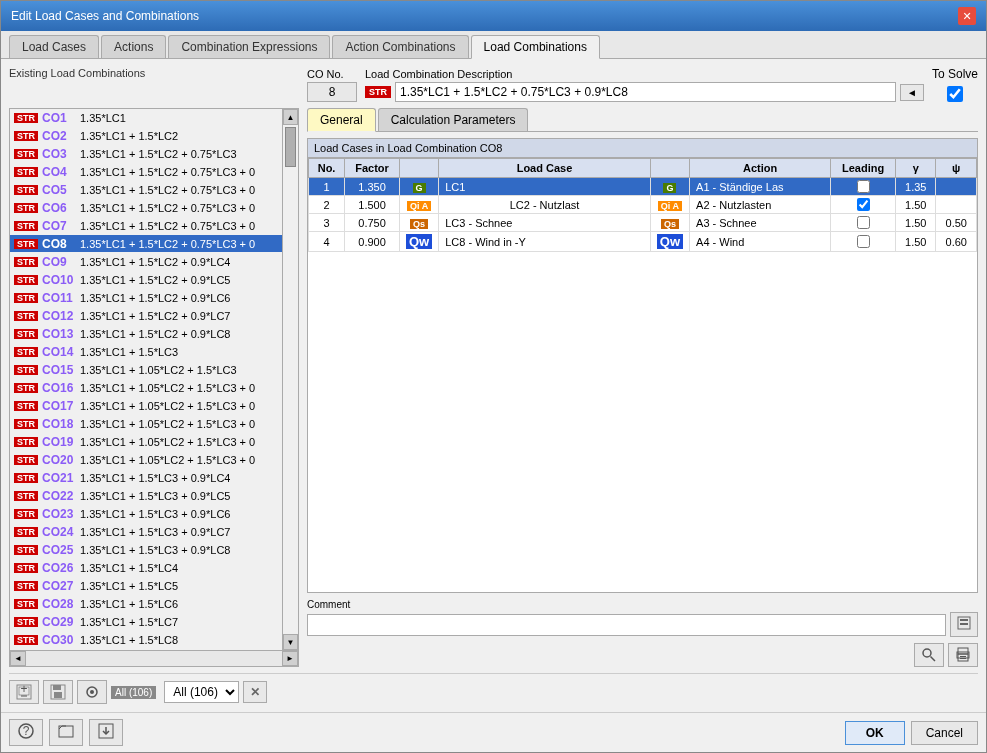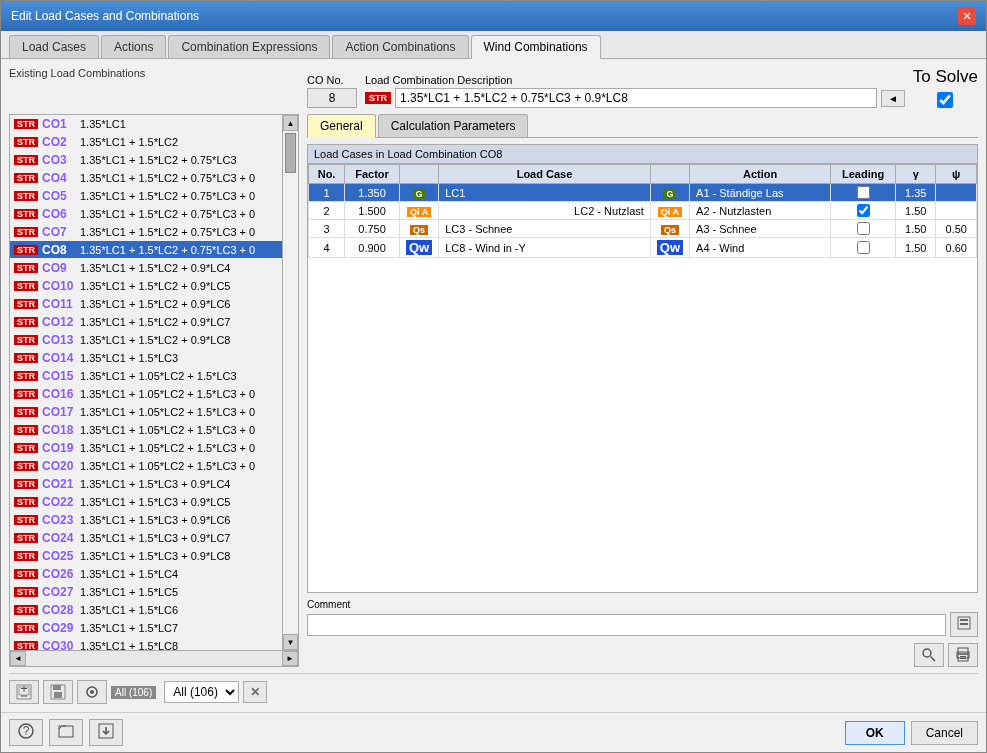--- a/index.html
+++ b/index.html
@@ -36,21 +36,21 @@
     .co-no-input { width: 50px; border: 1px solid #aaa; padding: 2px 4px; text-align: center; background: #e8e8e8; }
     
     .desc-section { flex: 1; display: flex; flex-direction: column; }
     .desc-label { font-size: 11px; margin-bottom: 2px; }
     .desc-row { display: flex; align-items: center; gap: 4px; }
     .str-badge-lg { background: #cc0000; color: white; font-size: 9px; font-weight: bold; padding: 1px 4px; flex-shrink: 0; }
     .desc-input { flex: 1; border: 1px solid #aaa; padding: 2px 4px; background: white; }
     .desc-arrow { border: 1px solid #aaa; background: #e8e8e8; padding: 2px 6px; cursor: pointer; font-size: 10px; }
     
     .to-solve-section { display: flex; flex-direction: column; align-items: center; }
-    .to-solve-label { font-size: 17px; margin-bottom: 2px; }
+    .to-solve-label { font-size: 12px; margin-bottom: 2px; }
     .to-solve-check { width: 16px; height: 16px; margin-top: 3px; }
     
     .inner-tab-bar { display: flex; gap: 2px; border-bottom: 1px solid #aaa; flex-shrink: 0; }
     .inner-tab { padding: 4px 12px; border: 1px solid #aaa; border-bottom: none; background: #d4d4d4; cursor: pointer; border-radius: 3px 3px 0 0; }
     .inner-tab.active { background: #fef9c3; border-bottom: 1px solid #f0f0f0; margin-bottom: -1px; }
     
     .co-table-section { flex: 1; border: 1px solid #aaa; background: white; display: flex; flex-direction: column; overflow: hidden; }
     
     .co-table-title { background: #d0d8e8; padding: 3px 6px; font-size: 11px; border-bottom: 1px solid #aaa; flex-shrink: 0; }
     
@@ -103,21 +103,21 @@
   <div class="title-bar">
     <span class="title-bar-title">Edit Load Cases and Combinations</span>
     <button class="title-bar-close">✕</button>
   </div>
 
   <div class="tab-bar">
     <div class="tab">Load Cases</div>
     <div class="tab">Actions</div>
     <div class="tab">Combination Expressions</div>
     <div class="tab">Action Combinations</div>
-    <div class="tab active">Wind Combinations</div>
+    <div class="tab active">Load Combinations</div>
   </div>
 
   <div class="content">
 
     <div style="display:flex; gap:8px; flex-shrink:0;">
       <div style="width:290px; flex-shrink:0;">
         <div class="panel-label">Existing Load Combinations</div>
       </div>
       <div style="flex:1; display:flex; gap:8px; align-items:flex-end;">
 
@@ -351,21 +351,21 @@
                         <input type="checkbox" style="">
                       </div>
                     </td>
                   <td>1.35</td>
                   <td></td>
                 </tr>
                 <tr>
                   <td>2</td>
                   <td>1.500</td>
                   <td><span class="action-badge-qi">Qi A</span></td>
-                  <td style="text-align:right;">LC2 - Nutzlast</td>
+                  <td style="text-align:center;">LC2 - Nutzlast</td>
                   <td><span class="action-badge-qi">Qi A</span></td>
                   <td style="text-align:left;">A2 - Nutzlasten</td>
                   <td>
                       <div class="checkbox-cell">
                         <input type="checkbox" checked="" style="">
                       </div>
                     </td>
                   <td>1.50</td>
                   <td></td>
                 </tr>

